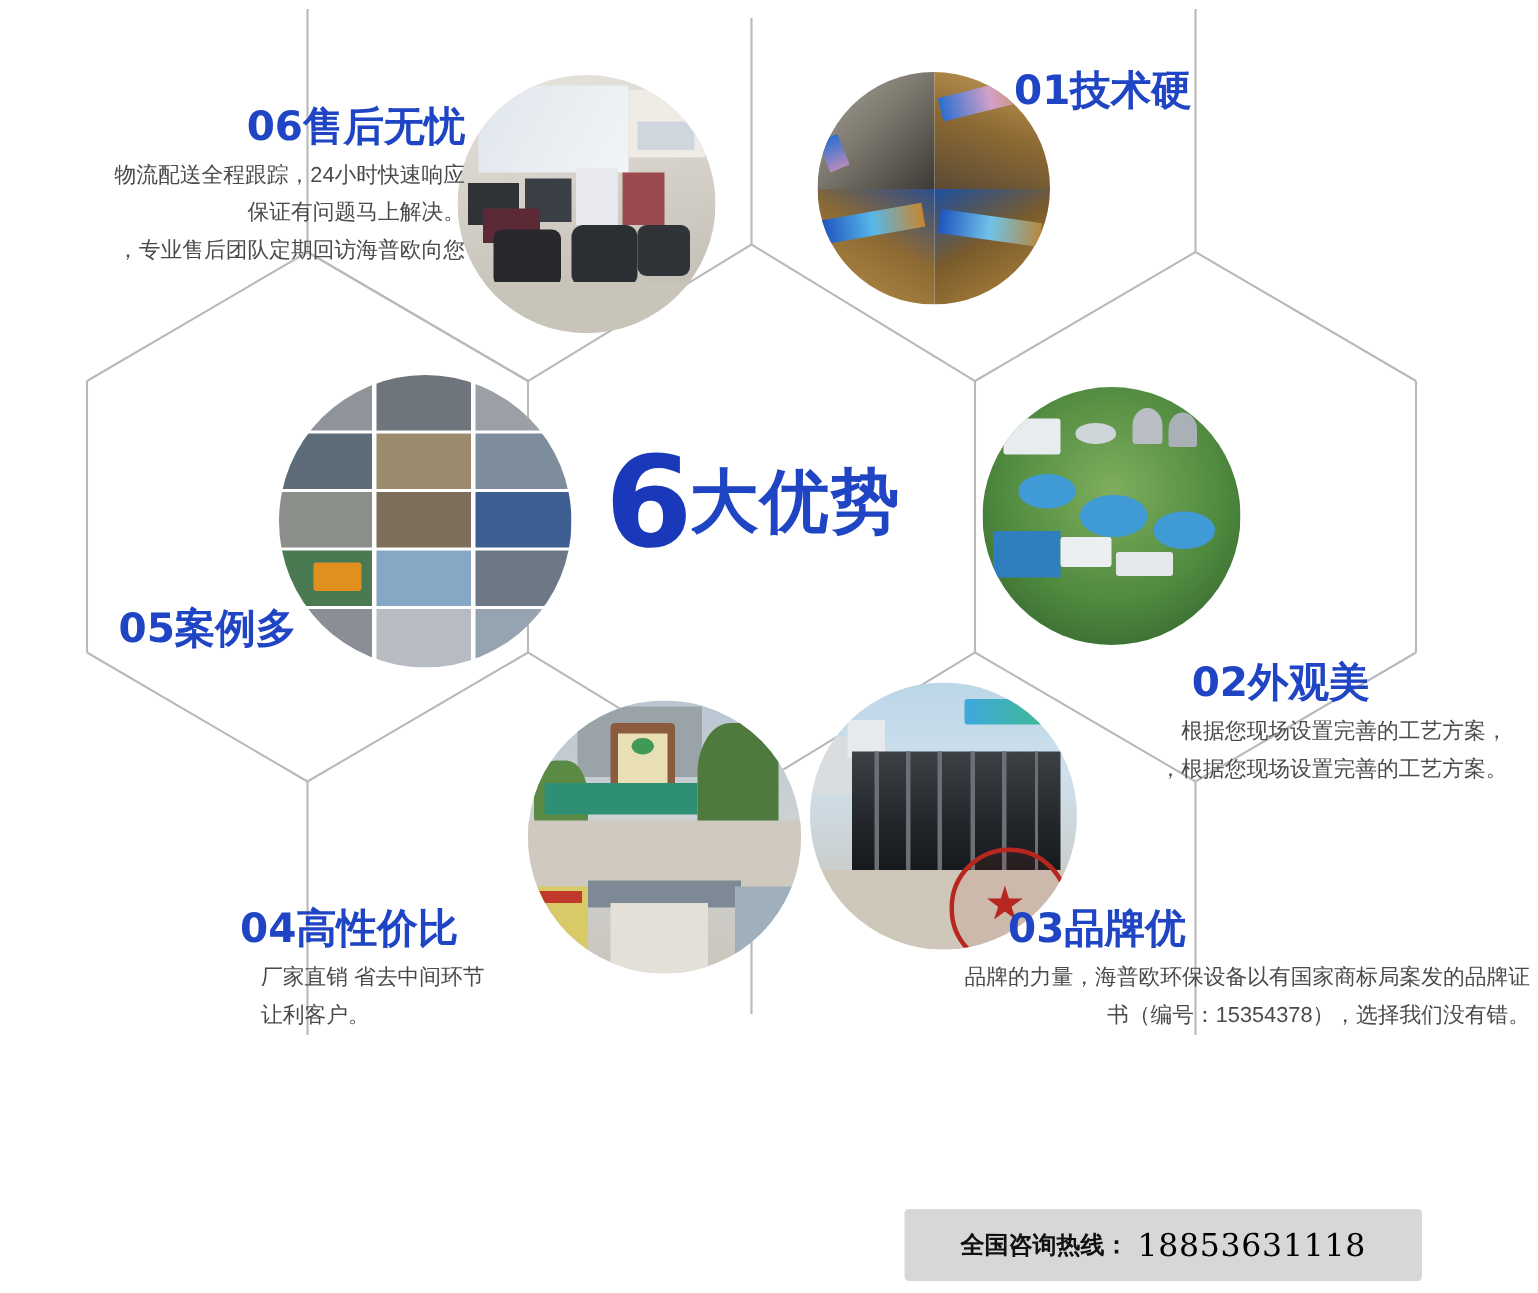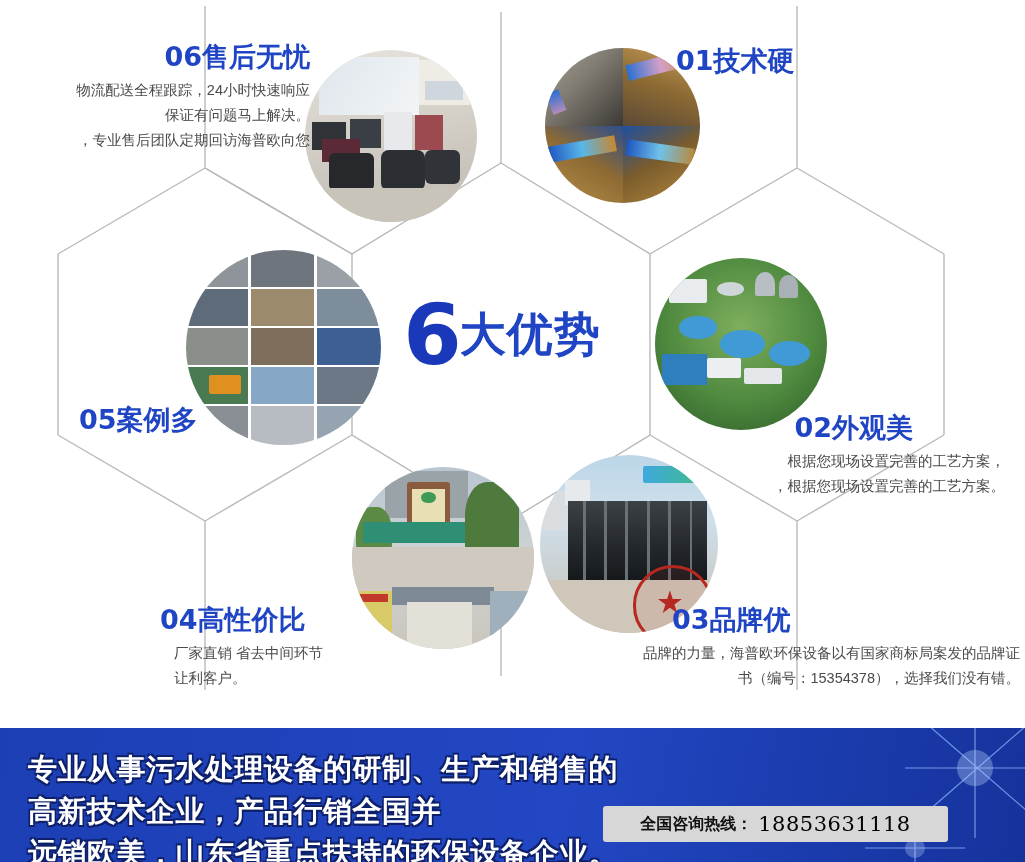--- a/index.html
+++ b/index.html
@@ -19,31 +19,31 @@
   
   .circ{position:absolute;border-radius:50%;overflow:hidden;}
   .circ .inner{width:100%;height:100%;position:relative;}
   .tile{position:absolute;background-size:cover;}
 
   
   .block{position:absolute;}
   .block .head{font-size:27px;font-weight:700;color:#1f45c4;letter-spacing:0px;line-height:1.1;white-space:nowrap;}
   .block .head .n{font-family:"DejaVu Sans","Liberation Sans",sans-serif;}
   .block .body{font-size:14.5px;color:#4a4a4a;line-height:1.75;margin-top:5px;}
-  .right-al{text-align:right;}
+  .right-al{text-align:right;margin-top:28px;}
   .left-al{text-align:left;}
 
   
   .banner{position:absolute;left:0;top:728px;width:1025px;height:134px;
      background:linear-gradient(100deg,#1c3fb5 0%,#2347c4 55%,#1b3cae 78%,#16339c 100%);overflow:hidden;}
   .spark{position:absolute;}
   .banner-text{position:absolute;left:28px;top:20px;width:600px;color:#fff;font-size:29px;
      font-weight:700;line-height:1.45;letter-spacing:0.5px;
      text-shadow:-1.6px -1.6px 0 #0e2069,1.6px -1.6px 0 #0e2069,-1.6px 1.6px 0 #0e2069,1.6px 1.6px 0 #0e2069,0 2px 0 #0e2069;}
-  .hotline{position:absolute;left:603px;top:806px;width:345px;height:36px;background:#d7d7d7;border-radius:3px;
+  .hotline{position:absolute;left:603px;top:806px;width:345px;height:48px;background:#d7d7d7;border-radius:3px;
      display:flex;align-items:center;justify-content:center;gap:6px;}
   .hotline .lbl{font-family:"DejaVu Serif","Liberation Serif",serif;font-size:16px;color:#111;font-weight:600;}
   .hotline .num{font-family:"DejaVu Serif","Liberation Serif",serif;font-size:21px;color:#000;letter-spacing:0.5px;}
 </style>
 </head>
 <body>
 
 <div class="page">
 
   <svg class="hexlines" viewBox="0 0 1025 720">
@@ -233,37 +233,19 @@
   <div class="block left-al" style="left:530px;top:605px;width:490px;">
     <div class="head" style="padding-left:142px;">
       <span class="n">03</span><span>品牌优</span>
     </div>
     <div class="body" style="padding-left:18px;text-align:right;">
       <div>品牌的力量，海普欧环保设备以有国家商标局案发的品牌证</div>
       <div>书（编号：15354378），选择我们没有错。</div>
     </div>
   </div>
 
-  <div class="banner">
-    <svg class="spark" style="left:845px;top:-30px;" width="220" height="200" viewBox="0 0 220 200">
-      <g stroke="#8fb6ff" stroke-width="1.2" opacity="0.75">
-        <line x1="60" y1="70" x2="200" y2="70"></line>
-        <line x1="130" y1="5" x2="130" y2="140"></line>
-        <line x1="75" y1="20" x2="190" y2="120"></line>
-        <line x1="190" y1="20" x2="75" y2="120"></line>
-        <line x1="20" y1="150" x2="120" y2="150"></line>
-        <line x1="70" y1="115" x2="70" y2="190"></line>
-      </g>
-      <circle cx="130" cy="70" r="18" fill="#bcd4ff" opacity="0.35"></circle>
-      <circle cx="70" cy="150" r="10" fill="#bcd4ff" opacity="0.3"></circle>
-    </svg>
-    <div class="banner-text">
-      <div>专业从事污水处理设备的研制、生产和销售的高新技术企业，产品行销全国并</div>
-      <div>远销欧美，山东省重点扶持的环保设备企业。</div>
-    </div>
-  </div>
 
   <div class="hotline">
     <span class="lbl">全国咨询热线：</span>
     <span class="num">18853631118</span>
   </div>
 
 </div>
 
 </body></html>

